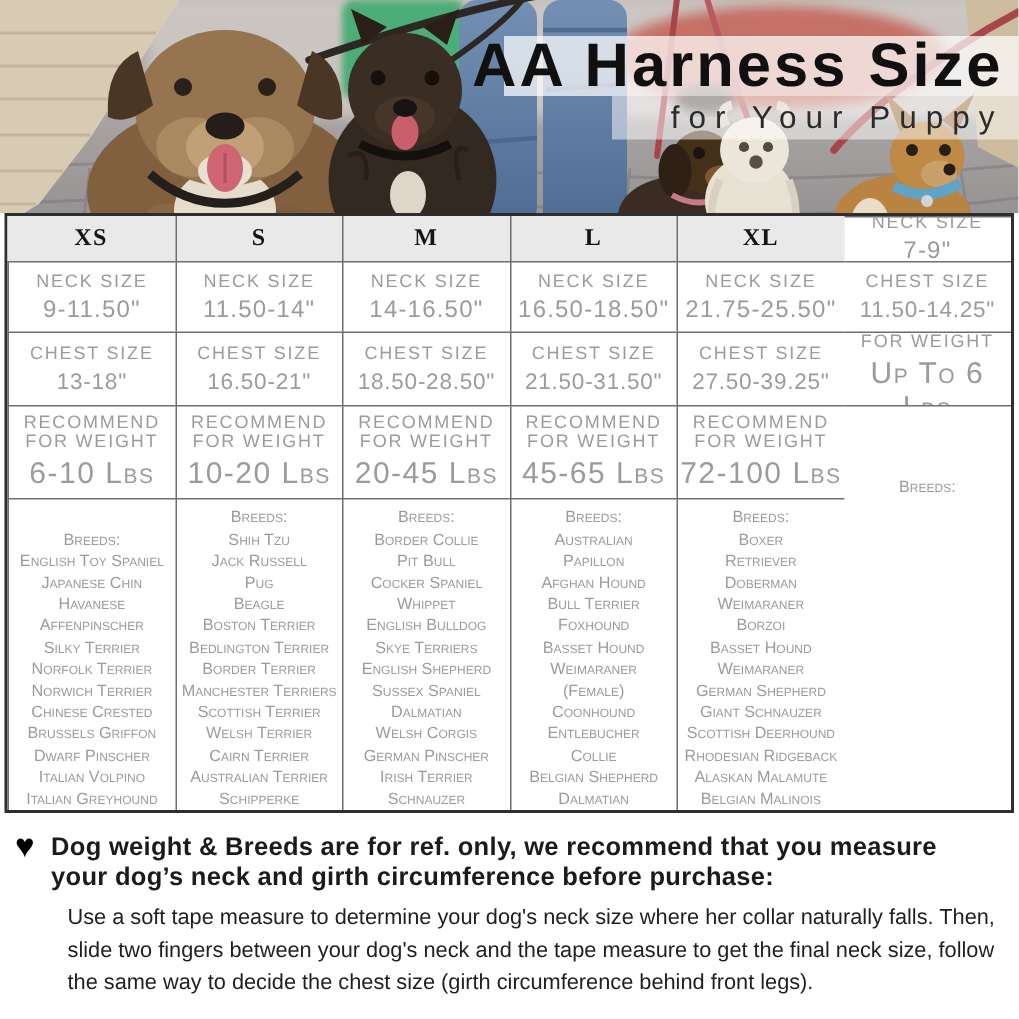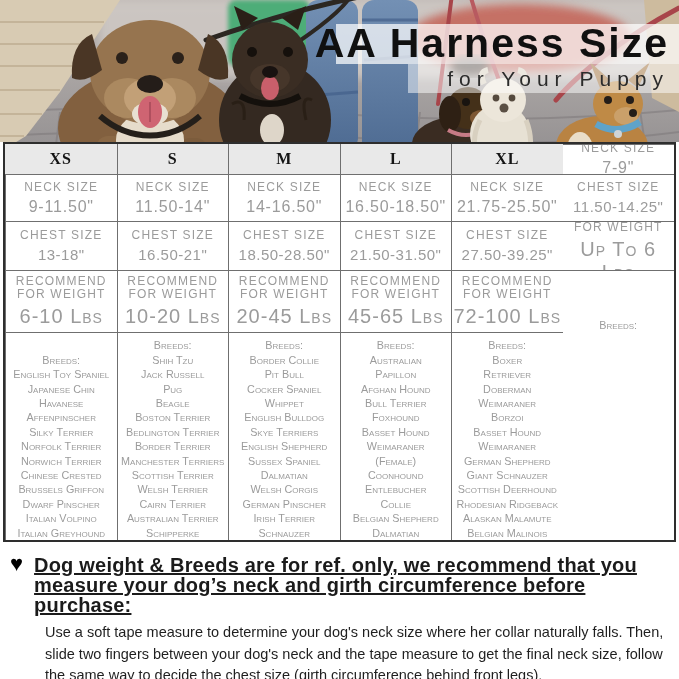--- a/index.html
+++ b/index.html
@@ -31,21 +31,21 @@
   .chest .val{font-size:15px;letter-spacing:.5px;}
   .wval{font-variant:small-caps;font-size:20px;letter-spacing:1px;
         color:var(--muted_text);margin-top:4px;}
   .breeds{justify-content:flex-end;padding-top:5px;color:var(--muted_text);
           font-variant:small-caps;font-size:10.8px;line-height:14.4px;}
   .breeds ul{list-style:none;margin:0;padding:0;}
   
   .footer{padding:13px 14px 0 8px;color:var(--footer_text);}
   .note-head{display:flex;align-items:flex-start;}
   .heart{font-size:22px;line-height:20px;margin:-1px 11px 0 2px;color:#000;}
-  .note-heading{font-weight:700;font-size:20px;line-height:20px;letter-spacing:.2px;text-decoration:underline;}
+  .note-heading{font-weight:700;font-size:17px;line-height:20px;letter-spacing:.2px;}
   .note-body{margin:7px 0 0 37px;font-size:14.5px;line-height:21.5px;color:#1f1f1f;}
 </style>
 </head>
 <body>
 
 <div class="banner">
   <svg width="679" height="178" viewBox="0 0 679 178">
     <defs>
       <linearGradient id="pav" x1="0" y1="0" x2="0" y2="1">
         <stop offset="0" stop-color="#beb8b4"></stop>

